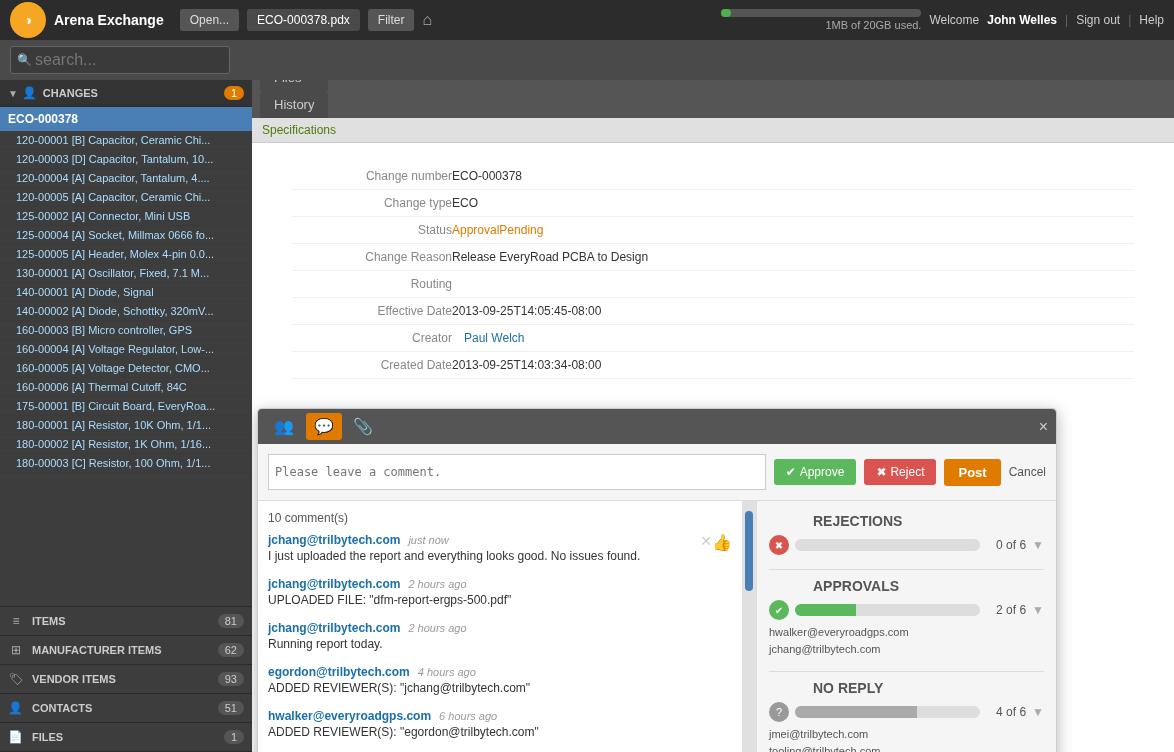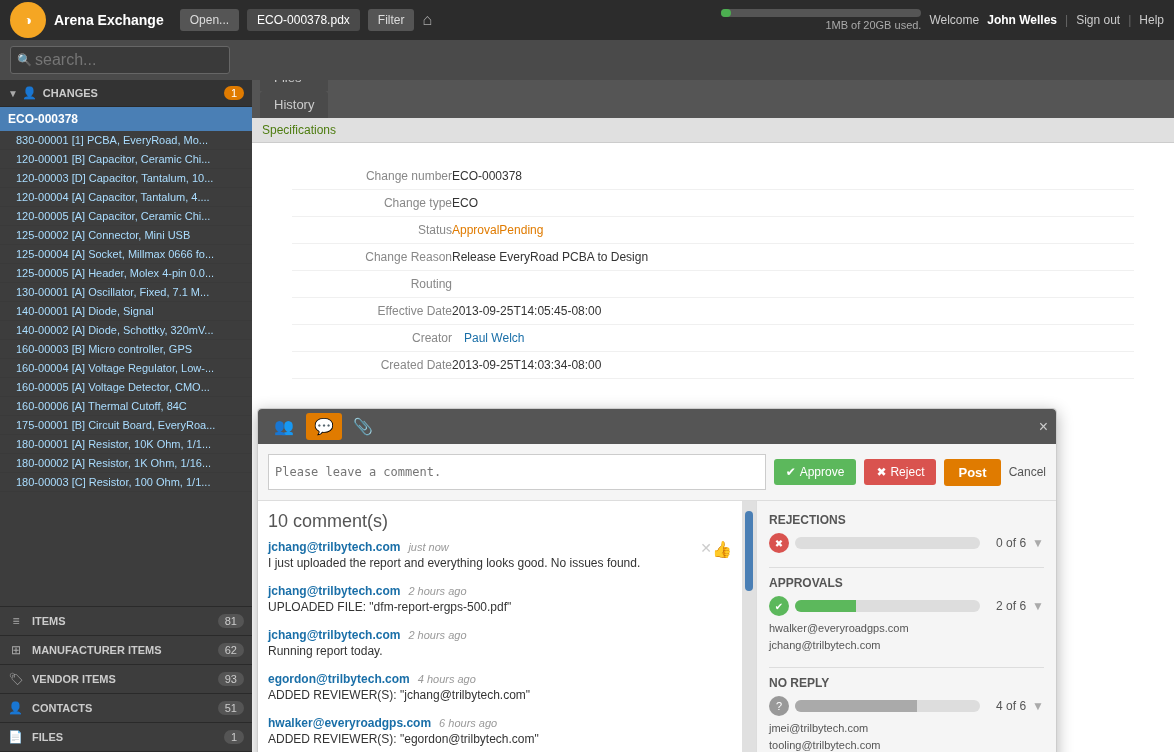--- a/index.html
+++ b/index.html
@@ -83,35 +83,35 @@
     .comment-input { flex: 1; border: 1px solid #ccc; padding: 6px; font-size: 12px; font-family: monospace; color: #999; resize: none; height: 36px; background: #fff; }
     .btn-approve { background: #5cb85c; color: #fff; border: none; padding: 6px 12px; border-radius: 3px; cursor: pointer; font-size: 12px; display: flex; align-items: center; gap: 4px; }
     .btn-reject { background: #d9534f; color: #fff; border: none; padding: 6px 12px; border-radius: 3px; cursor: pointer; font-size: 12px; display: flex; align-items: center; gap: 4px; }
     .btn-post { background: #e07b00; color: #fff; border: none; padding: 6px 14px; border-radius: 3px; cursor: pointer; font-size: 13px; font-weight: bold; }
     .btn-cancel { background: none; color: #555; border: none; cursor: pointer; font-size: 12px; }
 
     .comment-list-wrap { display: flex; }
     .comment-list { flex: 1; padding: 10px; max-height: 250px; overflow-y: auto; }
     .comment-list::-webkit-scrollbar { width: 6px; }
     .comment-list::-webkit-scrollbar-thumb { background: #4a7fb5; border-radius: 4px; }
-    .comment-count { font-size: 18px; color: #555; margin-bottom: 8px; }
+    .comment-count { font-size: 12px; color: #555; margin-bottom: 8px; }
     .comment-entry { margin-bottom: 14px; position: relative; }
     .comment-header { display: flex; align-items: center; gap: 8px; margin-bottom: 2px; }
     .comment-author { color: #1a6fa8; font-size: 12px; font-weight: bold; }
     .comment-time { color: #999; font-size: 11px; font-style: italic; }
     .comment-text { color: #333; font-size: 12px; }
     .comment-delete { position: absolute; right: 20px; top: 0; color: #ccc; cursor: pointer; font-size: 14px; }
     .comment-like { position: absolute; right: 0; top: 0; color: #5cb85c; cursor: pointer; font-size: 16px; }
     .comment-scrollbar-wrap { width: 14px; background: #e0e0e0; position: relative; }
     .comment-scrollbar-thumb { width: 8px; height: 80px; background: #4a7fb5; border-radius: 4px; position: absolute; top: 10px; left: 3px; }
 
     
     .approval-panel { width: 300px; background: #f5f5f5; border-left: 1px solid #ddd; padding: 12px; }
     .ap-section { margin-bottom: 14px; }
-    .ap-title { font-size: 12px; font-weight: bold; color: #555; text-transform: uppercase; margin-bottom: 6px; }
+    .ap-title { font-size: 14px; font-weight: bold; color: #555; text-transform: uppercase; margin-bottom: 6px; margin-left: 44px; }
     .ap-row { display: flex; align-items: center; gap: 6px; }
     .ap-icon-red { width: 20px; height: 20px; background: #d9534f; border-radius: 50%; display: flex; align-items: center; justify-content: center; color: #fff; font-size: 10px; }
     .ap-icon-green { width: 20px; height: 20px; background: #5cb85c; border-radius: 50%; display: flex; align-items: center; justify-content: center; color: #fff; font-size: 10px; }
     .ap-icon-gray { width: 20px; height: 20px; background: #999; border-radius: 50%; display: flex; align-items: center; justify-content: center; color: #fff; font-size: 11px; }
     .ap-bar-bg { flex: 1; height: 12px; background: #ddd; border-radius: 6px; overflow: hidden; }
     .ap-bar-fill-green { height: 100%; background: #5cb85c; }
     .ap-bar-fill-red { height: 100%; background: #d9534f; }
     .ap-count { font-size: 12px; color: #555; min-width: 40px; text-align: right; }
     .ap-chevron { color: #aaa; font-size: 12px; cursor: pointer; }
     .ap-names { color: #555; font-size: 11px; margin-top: 4px; line-height: 1.5; }
@@ -159,21 +159,20 @@
   <div class="sidebar">
     <div class="sidebar-section-header">
       <span class="arrow">▼</span>
       <span class="icon">👤</span>
       <span class="sidebar-section-label">CHANGES</span>
       <span class="sidebar-section-count">1</span>
     </div>
     <div class="sidebar-items">
       <div class="eco-item selected">ECO-000378</div>
       <div id="parts-list">
-          <div class="part-item">830-00001 [1] PCBA, EveryRoad, Mo...</div>
           <div class="part-item">120-00001 [B] Capacitor, Ceramic Chi...</div>
           <div class="part-item">120-00003 [D] Capacitor, Tantalum, 10...</div>
           <div class="part-item">120-00004 [A] Capacitor, Tantalum, 4....</div>
           <div class="part-item">120-00005 [A] Capacitor, Ceramic Chi...</div>
           <div class="part-item">125-00002 [A] Connector, Mini USB</div>
           <div class="part-item">125-00004 [A] Socket, Millmax 0666 fo...</div>
           <div class="part-item">125-00005 [A] Header, Molex 4-pin 0.0...</div>
           <div class="part-item">130-00001 [A] Oscillator, Fixed, 7.1 M...</div>
           <div class="part-item">140-00001 [A] Diode, Signal</div>
           <div class="part-item">140-00002 [A] Diode, Schottky, 320mV...</div>

